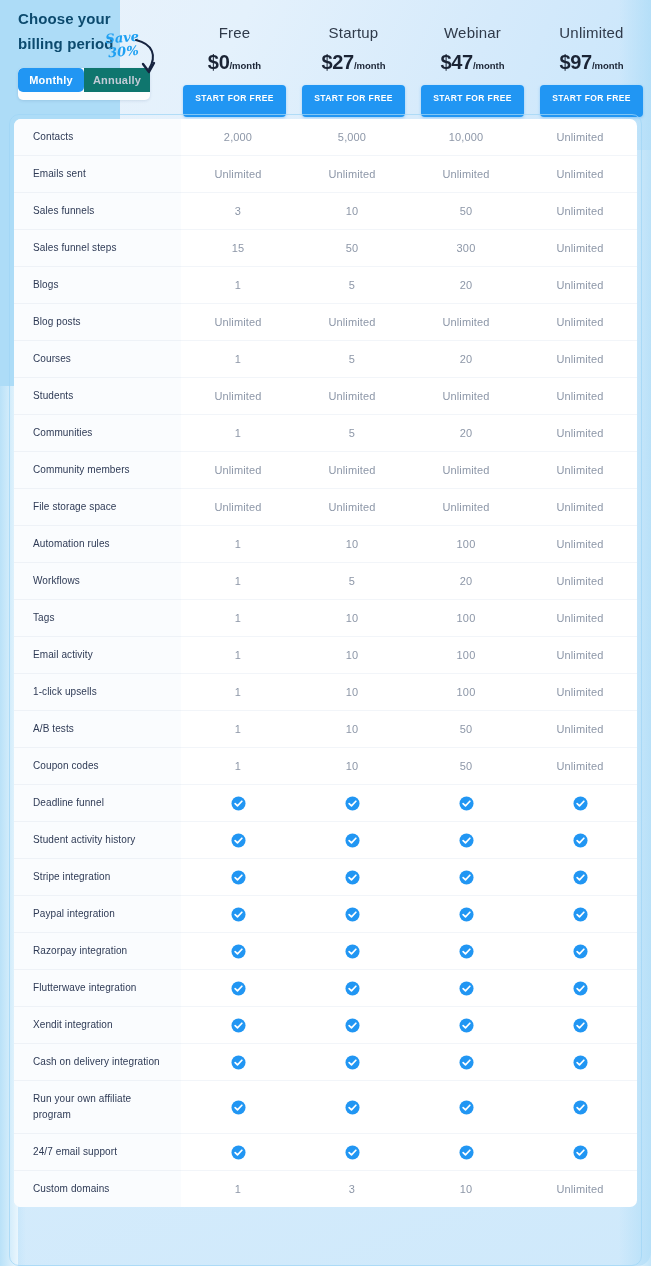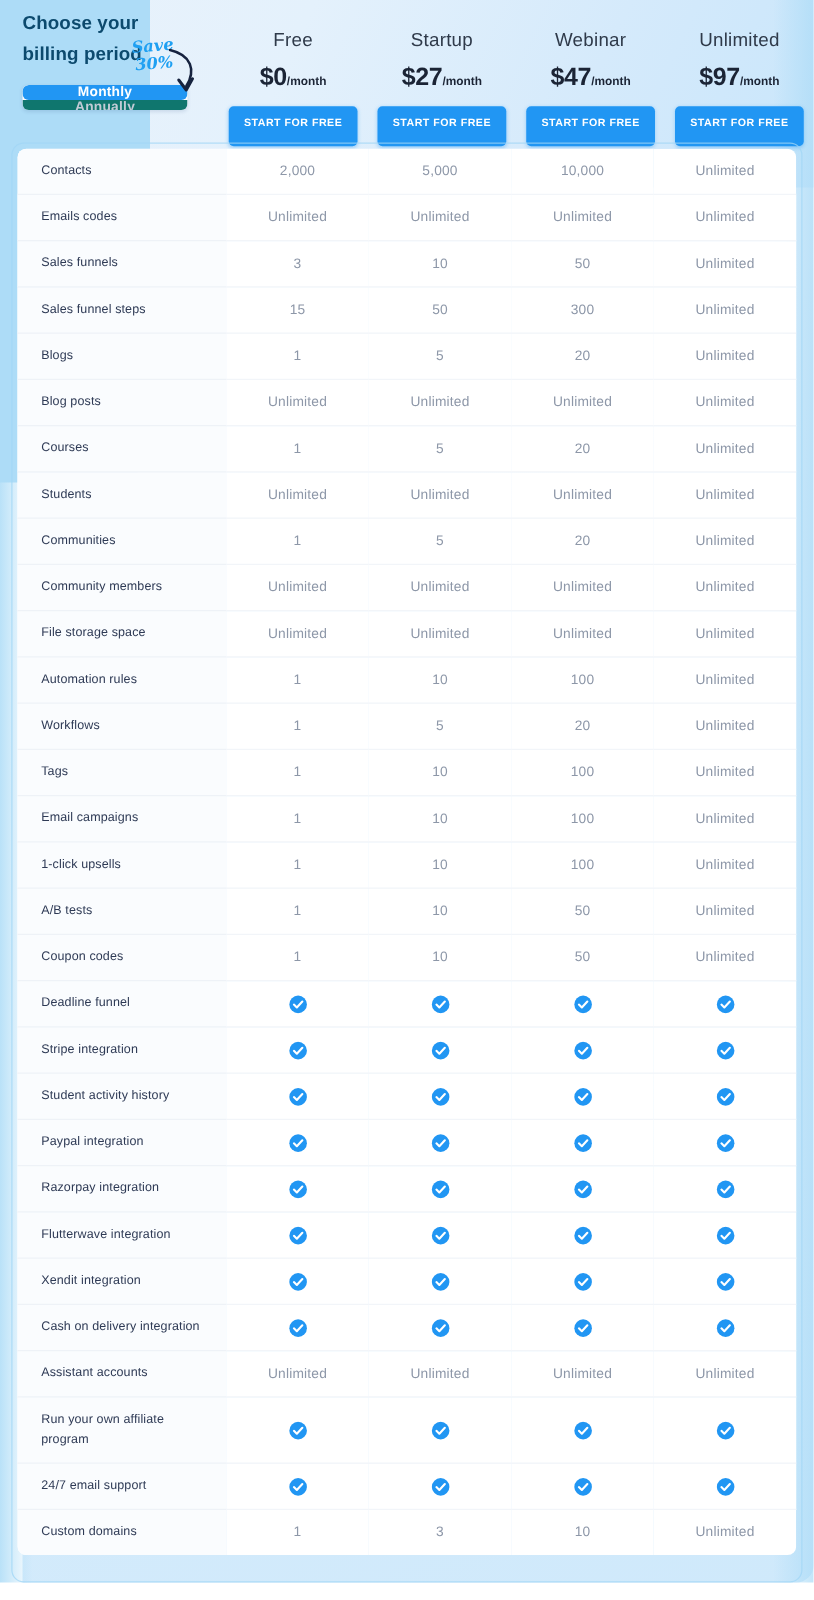--- a/index.html
+++ b/index.html
@@ -110,22 +110,21 @@
   }
 
   .toggle {
     margin-top: 12px;
     display: inline-flex;
     background: #fdfdfd;
     border-radius: 5px;
     box-shadow: 0 1px 3px rgba(40,80,130,.14);
     overflow: hidden;
     width: 132px;
-    height: 20px;
-    flex-direction: column;
+    height: 32px;
   }
   .toggle button {
     border: 0;
     cursor: pointer;
     font-family: "Liberation Sans", sans-serif;
     font-size: 11px;
     font-weight: 700;
     letter-spacing: .2px;
     height: 24px;
     flex: 1;
@@ -279,21 +278,21 @@
     <table class="cmp">
       <tbody id="cmp-body">
           <tr>
             <td class="feat">Contacts</td>
             <td class="val">2,000</td>
             <td class="val">5,000</td>
             <td class="val">10,000</td>
             <td class="val">Unlimited</td>
           </tr>
           <tr>
-            <td class="feat">Emails codes</td>
+            <td class="feat">Emails sent</td>
             <td class="val">Unlimited</td>
             <td class="val">Unlimited</td>
             <td class="val">Unlimited</td>
             <td class="val">Unlimited</td>
           </tr>
           <tr>
             <td class="feat">Sales funnels</td>
             <td class="val">3</td>
             <td class="val">10</td>
             <td class="val">50</td>
@@ -370,21 +369,21 @@
             <td class="val">Unlimited</td>
           </tr>
           <tr>
             <td class="feat">Tags</td>
             <td class="val">1</td>
             <td class="val">10</td>
             <td class="val">100</td>
             <td class="val">Unlimited</td>
           </tr>
           <tr>
-            <td class="feat">Email campaigns</td>
+            <td class="feat">Email activity</td>
             <td class="val">1</td>
             <td class="val">10</td>
             <td class="val">100</td>
             <td class="val">Unlimited</td>
           </tr>
           <tr>
             <td class="feat">1-click upsells</td>
             <td class="val">1</td>
             <td class="val">10</td>
             <td class="val">100</td>
@@ -417,58 +416,58 @@
             <td class="val"><span class="ico-check"><svg viewBox="0 0 16 16" width="15" height="15">
                   <circle cx="8" cy="8" r="7.5" fill="#2196f3"></circle>
                   <path d="M4.4 8.2 L6.9 10.6 L11.6 5.6" stroke="#ffffff" stroke-width="1.8" fill="none" stroke-linecap="round" stroke-linejoin="round"></path>
                 </svg></span></td>
             <td class="val"><span class="ico-check"><svg viewBox="0 0 16 16" width="15" height="15">
                   <circle cx="8" cy="8" r="7.5" fill="#2196f3"></circle>
                   <path d="M4.4 8.2 L6.9 10.6 L11.6 5.6" stroke="#ffffff" stroke-width="1.8" fill="none" stroke-linecap="round" stroke-linejoin="round"></path>
                 </svg></span></td>
           </tr>
           <tr>
+            <td class="feat">Student activity history</td>
+            <td class="val"><span class="ico-check"><svg viewBox="0 0 16 16" width="15" height="15">
+                  <circle cx="8" cy="8" r="7.5" fill="#2196f3"></circle>
+                  <path d="M4.4 8.2 L6.9 10.6 L11.6 5.6" stroke="#ffffff" stroke-width="1.8" fill="none" stroke-linecap="round" stroke-linejoin="round"></path>
+                </svg></span></td>
+            <td class="val"><span class="ico-check"><svg viewBox="0 0 16 16" width="15" height="15">
+                  <circle cx="8" cy="8" r="7.5" fill="#2196f3"></circle>
+                  <path d="M4.4 8.2 L6.9 10.6 L11.6 5.6" stroke="#ffffff" stroke-width="1.8" fill="none" stroke-linecap="round" stroke-linejoin="round"></path>
+                </svg></span></td>
+            <td class="val"><span class="ico-check"><svg viewBox="0 0 16 16" width="15" height="15">
+                  <circle cx="8" cy="8" r="7.5" fill="#2196f3"></circle>
+                  <path d="M4.4 8.2 L6.9 10.6 L11.6 5.6" stroke="#ffffff" stroke-width="1.8" fill="none" stroke-linecap="round" stroke-linejoin="round"></path>
+                </svg></span></td>
+            <td class="val"><span class="ico-check"><svg viewBox="0 0 16 16" width="15" height="15">
+                  <circle cx="8" cy="8" r="7.5" fill="#2196f3"></circle>
+                  <path d="M4.4 8.2 L6.9 10.6 L11.6 5.6" stroke="#ffffff" stroke-width="1.8" fill="none" stroke-linecap="round" stroke-linejoin="round"></path>
+                </svg></span></td>
+          </tr>
+          <tr>
             <td class="feat">Stripe integration</td>
             <td class="val"><span class="ico-check"><svg viewBox="0 0 16 16" width="15" height="15">
                   <circle cx="8" cy="8" r="7.5" fill="#2196f3"></circle>
                   <path d="M4.4 8.2 L6.9 10.6 L11.6 5.6" stroke="#ffffff" stroke-width="1.8" fill="none" stroke-linecap="round" stroke-linejoin="round"></path>
                 </svg></span></td>
             <td class="val"><span class="ico-check"><svg viewBox="0 0 16 16" width="15" height="15">
                   <circle cx="8" cy="8" r="7.5" fill="#2196f3"></circle>
                   <path d="M4.4 8.2 L6.9 10.6 L11.6 5.6" stroke="#ffffff" stroke-width="1.8" fill="none" stroke-linecap="round" stroke-linejoin="round"></path>
                 </svg></span></td>
             <td class="val"><span class="ico-check"><svg viewBox="0 0 16 16" width="15" height="15">
                   <circle cx="8" cy="8" r="7.5" fill="#2196f3"></circle>
                   <path d="M4.4 8.2 L6.9 10.6 L11.6 5.6" stroke="#ffffff" stroke-width="1.8" fill="none" stroke-linecap="round" stroke-linejoin="round"></path>
                 </svg></span></td>
             <td class="val"><span class="ico-check"><svg viewBox="0 0 16 16" width="15" height="15">
                   <circle cx="8" cy="8" r="7.5" fill="#2196f3"></circle>
                   <path d="M4.4 8.2 L6.9 10.6 L11.6 5.6" stroke="#ffffff" stroke-width="1.8" fill="none" stroke-linecap="round" stroke-linejoin="round"></path>
                 </svg></span></td>
           </tr>
           <tr>
-            <td class="feat">Student activity history</td>
-            <td class="val"><span class="ico-check"><svg viewBox="0 0 16 16" width="15" height="15">
-                  <circle cx="8" cy="8" r="7.5" fill="#2196f3"></circle>
-                  <path d="M4.4 8.2 L6.9 10.6 L11.6 5.6" stroke="#ffffff" stroke-width="1.8" fill="none" stroke-linecap="round" stroke-linejoin="round"></path>
-                </svg></span></td>
-            <td class="val"><span class="ico-check"><svg viewBox="0 0 16 16" width="15" height="15">
-                  <circle cx="8" cy="8" r="7.5" fill="#2196f3"></circle>
-                  <path d="M4.4 8.2 L6.9 10.6 L11.6 5.6" stroke="#ffffff" stroke-width="1.8" fill="none" stroke-linecap="round" stroke-linejoin="round"></path>
-                </svg></span></td>
-            <td class="val"><span class="ico-check"><svg viewBox="0 0 16 16" width="15" height="15">
-                  <circle cx="8" cy="8" r="7.5" fill="#2196f3"></circle>
-                  <path d="M4.4 8.2 L6.9 10.6 L11.6 5.6" stroke="#ffffff" stroke-width="1.8" fill="none" stroke-linecap="round" stroke-linejoin="round"></path>
-                </svg></span></td>
-            <td class="val"><span class="ico-check"><svg viewBox="0 0 16 16" width="15" height="15">
-                  <circle cx="8" cy="8" r="7.5" fill="#2196f3"></circle>
-                  <path d="M4.4 8.2 L6.9 10.6 L11.6 5.6" stroke="#ffffff" stroke-width="1.8" fill="none" stroke-linecap="round" stroke-linejoin="round"></path>
-                </svg></span></td>
-          </tr>
-          <tr>
             <td class="feat">Paypal integration</td>
             <td class="val"><span class="ico-check"><svg viewBox="0 0 16 16" width="15" height="15">
                   <circle cx="8" cy="8" r="7.5" fill="#2196f3"></circle>
                   <path d="M4.4 8.2 L6.9 10.6 L11.6 5.6" stroke="#ffffff" stroke-width="1.8" fill="none" stroke-linecap="round" stroke-linejoin="round"></path>
                 </svg></span></td>
             <td class="val"><span class="ico-check"><svg viewBox="0 0 16 16" width="15" height="15">
                   <circle cx="8" cy="8" r="7.5" fill="#2196f3"></circle>
                   <path d="M4.4 8.2 L6.9 10.6 L11.6 5.6" stroke="#ffffff" stroke-width="1.8" fill="none" stroke-linecap="round" stroke-linejoin="round"></path>
                 </svg></span></td>
             <td class="val"><span class="ico-check"><svg viewBox="0 0 16 16" width="15" height="15">
@@ -548,27 +547,20 @@
                   <path d="M4.4 8.2 L6.9 10.6 L11.6 5.6" stroke="#ffffff" stroke-width="1.8" fill="none" stroke-linecap="round" stroke-linejoin="round"></path>
                 </svg></span></td>
             <td class="val"><span class="ico-check"><svg viewBox="0 0 16 16" width="15" height="15">
                   <circle cx="8" cy="8" r="7.5" fill="#2196f3"></circle>
                   <path d="M4.4 8.2 L6.9 10.6 L11.6 5.6" stroke="#ffffff" stroke-width="1.8" fill="none" stroke-linecap="round" stroke-linejoin="round"></path>
                 </svg></span></td>
             <td class="val"><span class="ico-check"><svg viewBox="0 0 16 16" width="15" height="15">
                   <circle cx="8" cy="8" r="7.5" fill="#2196f3"></circle>
                   <path d="M4.4 8.2 L6.9 10.6 L11.6 5.6" stroke="#ffffff" stroke-width="1.8" fill="none" stroke-linecap="round" stroke-linejoin="round"></path>
                 </svg></span></td>
-          </tr>
-          <tr>
-            <td class="feat">Assistant accounts</td>
-            <td class="val">Unlimited</td>
-            <td class="val">Unlimited</td>
-            <td class="val">Unlimited</td>
-            <td class="val">Unlimited</td>
           </tr>
           <tr>
             <td class="feat">Run your own affiliate program</td>
             <td class="val"><span class="ico-check"><svg viewBox="0 0 16 16" width="15" height="15">
                   <circle cx="8" cy="8" r="7.5" fill="#2196f3"></circle>
                   <path d="M4.4 8.2 L6.9 10.6 L11.6 5.6" stroke="#ffffff" stroke-width="1.8" fill="none" stroke-linecap="round" stroke-linejoin="round"></path>
                 </svg></span></td>
             <td class="val"><span class="ico-check"><svg viewBox="0 0 16 16" width="15" height="15">
                   <circle cx="8" cy="8" r="7.5" fill="#2196f3"></circle>
                   <path d="M4.4 8.2 L6.9 10.6 L11.6 5.6" stroke="#ffffff" stroke-width="1.8" fill="none" stroke-linecap="round" stroke-linejoin="round"></path>

